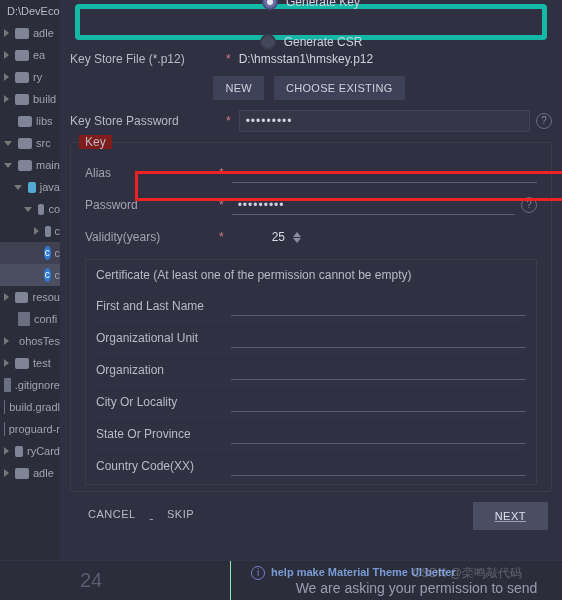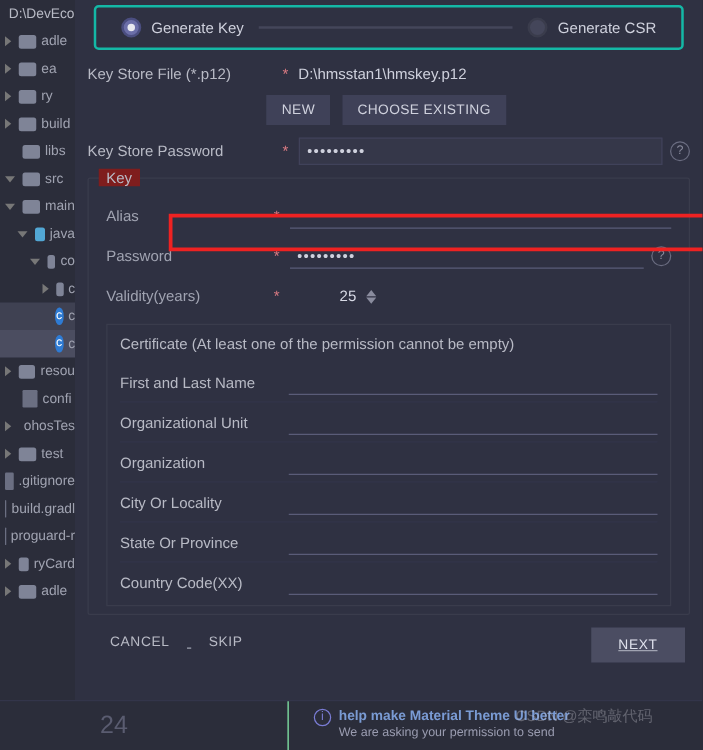--- a/index.html
+++ b/index.html
@@ -24,22 +24,22 @@
     .ico-c { width: 14px; height: 14px; border-radius: 50%; background: #2e7bd4; color:#fff;
       font-size: 10px; line-height: 14px; text-align: center; display:inline-block;}
     .arr { display:inline-block; width:0;height:0;border-left:4px solid transparent;
       border-right:4px solid transparent;border-top:5px solid #777; margin-right:2px;}
     .arr.r { border-top:4px solid transparent;border-bottom:4px solid transparent;
       border-left:5px solid #777;border-right:none;}
     
     .dialog { position:absolute; left:60px; top:0; right:0; height:560px;
       background:#2f3142; padding: 0 10px 10px 10px; }
     .steps { display:flex; align-items:center; justify-content:center; gap:12px;
-      border:2px solid #14b8a6; border-radius:4px; height:36px; margin: 4px 5px 12px 5px;
-      padding: 0 20px; }
+      border:5px solid #14b8a6; border-radius:4px; height:36px; margin: 4px 5px 12px 5px;
+      padding: 0 20px; flex-direction: column; }
     .step { display:flex; align-items:center; gap:8px; color:#cfd1dd; font-size:12px;}
     .step-c { width:16px;height:16px;border-radius:50%;background:#6b6ea8;
       display:flex;align-items:center;justify-content:center; border:2px solid #4b4e80;}
     .step-in { width:6px;height:6px;border-radius:50%;background:#e8e9f0;}
     .step-line { flex:1; height:2px; background:#44465a;}
     .step-inactive .step-c { background:#44465a;border-color:#3a3c4c;}
     .form-row { display:flex; align-items:center; margin-bottom:10px; font-size:12px;}
     .lbl { width: 148px; color:#b8bac5;}
     .req { color:#d97a82; margin:0 8px;}
     .val { color:#cfd1dd;}
@@ -75,21 +75,21 @@
     .btn-primary{ background:#4b4d62;color:#dfe1ec;border:none;padding:8px 22px;
       font-size:11px;letter-spacing:0.5px;cursor:pointer;}
     .status { position:absolute; left:0; bottom:0; right:0; height:40px;
       display:flex; border-top:1px solid #33354a; background:#2b2d3a;}
     .status-l { flex:0 0 230px; display:flex;align-items:center;padding-left:80px;
       color:#5a5c70;font-size:20px;}
     .status-r { flex:1; border-left:1px solid #86efac; padding:4px 0 0 20px;}
     .info-i { width:14px;height:14px;border:1.5px solid #7a7cd4;border-radius:50%;
       color:#7a7cd4;font-size:10px;text-align:center;line-height:12px;display:inline-block;margin-right:6px;}
     .notice-t { color:#7a9bd4; font-weight:600;font-size:11px;}
-    .notice-s { color:#9a9cb0; font-size:10px; padding-left:20px;}
+    .notice-s { color:#9a9cb0; font-size:14px; padding-left:20px;text-align:center;}
     .watermark { position:absolute; bottom:18px; right:40px; color:rgba(200,200,210,0.35);
       font-size:12px; pointer-events:none;}
   </style>
 </head>
 <body>
 
 <div class="tree">
   <div class="tree-title">
     <span class="ico-fold"></span>
     <span>D:\DevEco</span>

